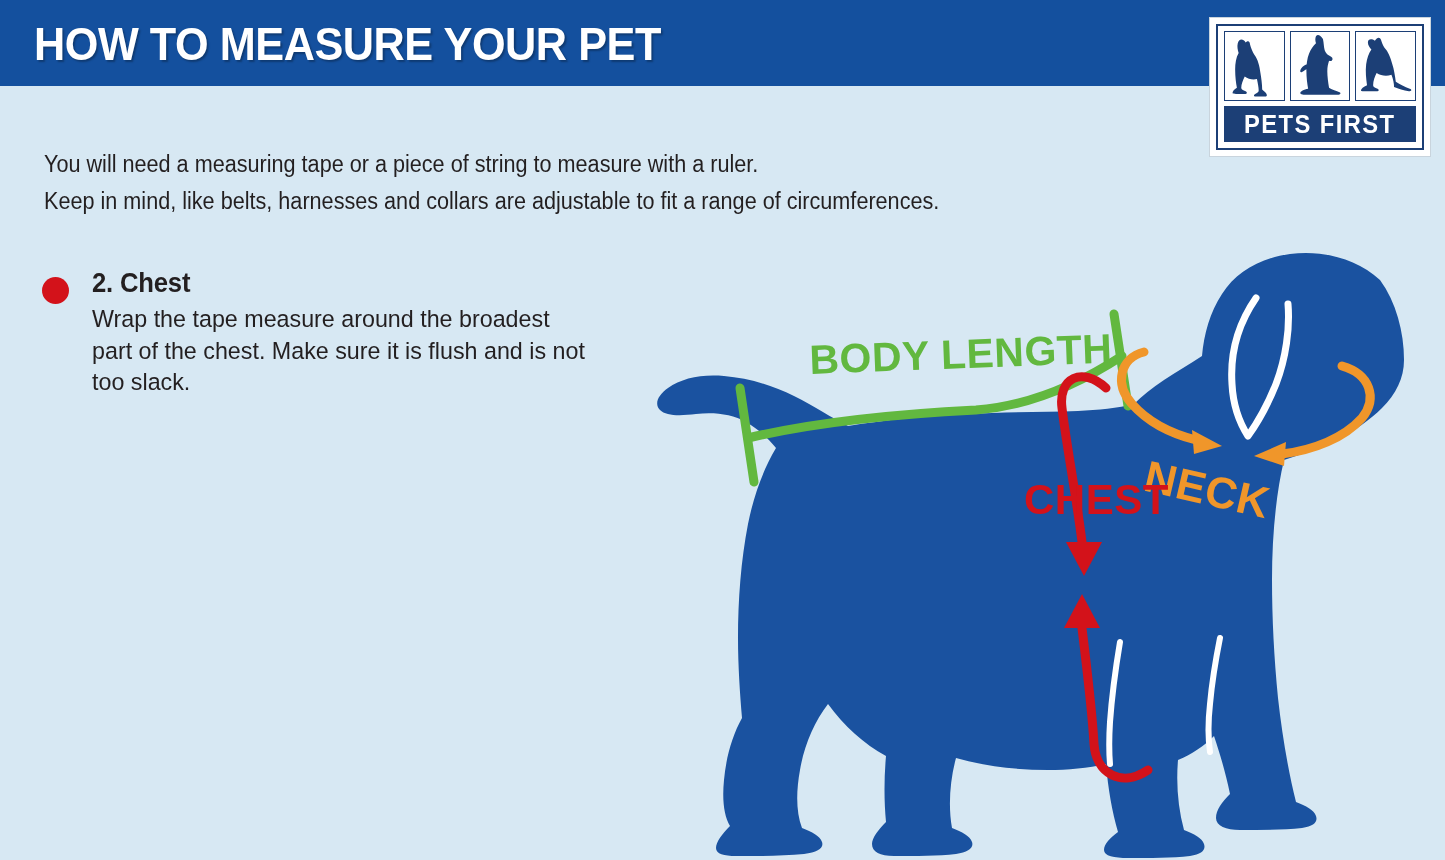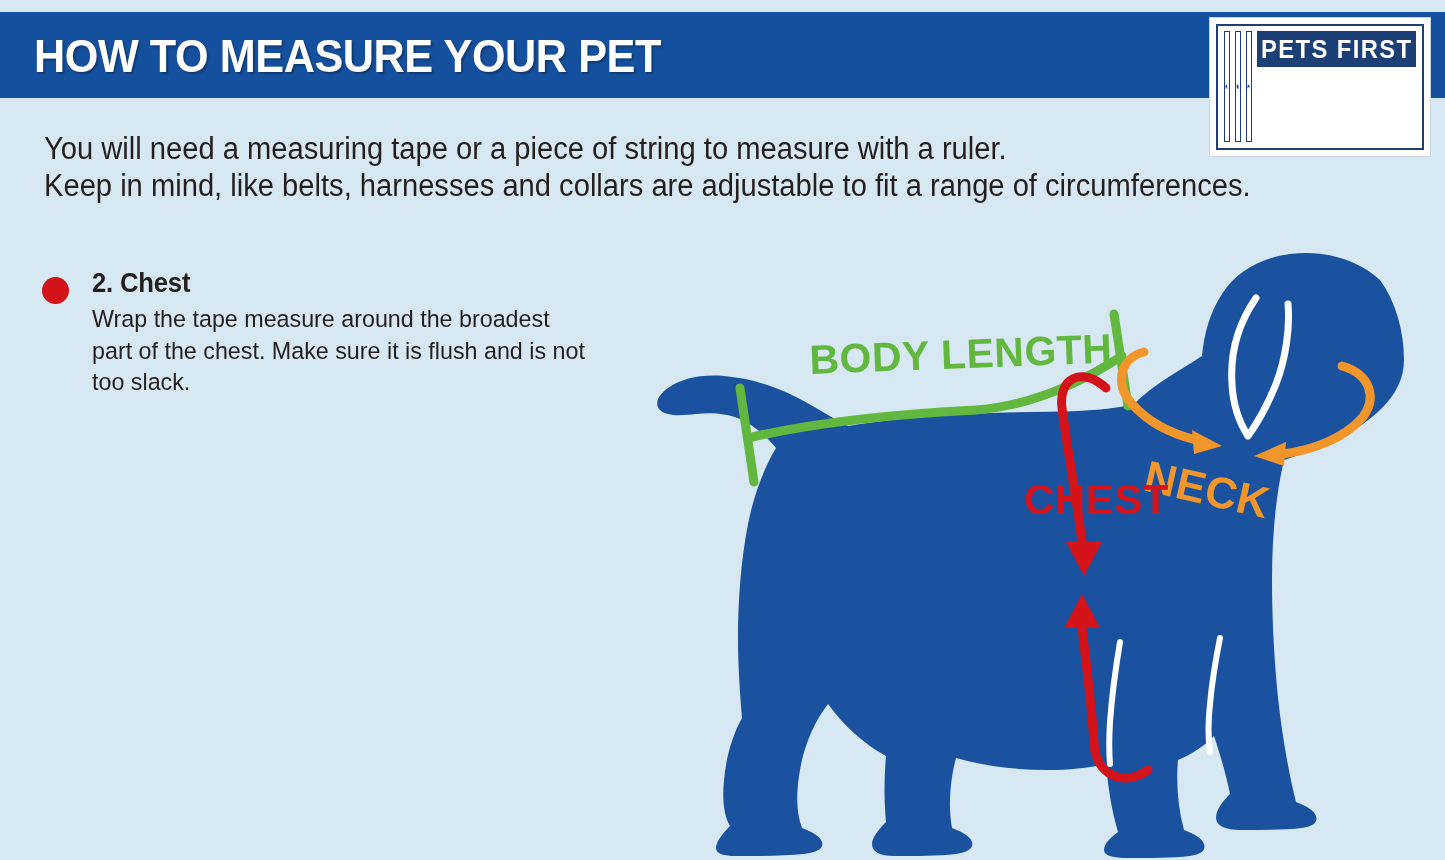--- a/index.html
+++ b/index.html
@@ -10,21 +10,21 @@
     overflow:hidden;
   }
   #page {
     position:relative;
     width:1445px; height:860px;
     background:#d7e8f3;
   }
 
   
   #header-bar {
-    position:absolute; left:0; top:12px;
+    position:absolute; left:0; top:0;
     width:1445px; height:86px;
     background:#14509e;
   }
   #header-bar::after {
     content:""; position:absolute; left:0; bottom:0;
     width:100%; height:3px; background:#0f4establish;
   }
   #page-title {
     position:absolute; left:34px; top:50%;
     transform:translateY(-50%);
@@ -43,21 +43,21 @@
     position:absolute; left:1209px; top:17px;
     width:222px; height:140px;
     background:#ffffff;
     border:1px solid #c9d4dd;
     padding:6px;
   }
   #logo-inner {
     width:100%; height:100%;
     border:2px solid #1c3f76;
     padding:5px 6px 6px 6px;
-    display:flex; gap:5px;
+    display:flex; flex-direction:column; gap:5px;
   }
   #logo-frames {
     flex:1; display:flex; gap:5px;
   }
   .logo-frame {
     flex:1; border:1.5px solid #1c3f76;
     position:relative; overflow:hidden;
     background:#ffffff;
   }
   .logo-frame svg { position:absolute; left:0; top:0; width:100%; height:100%; }
@@ -68,24 +68,24 @@
   #logo-name {
     color:#ffffff;
     font-size:25px;
     font-weight:bold;
     letter-spacing:1.5px;
     transform:scaleX(0.95);
   }
 
   
   #intro {
-    position:absolute; left:44px; top:130px;
+    position:absolute; left:44px; top:146px;
     width:1160px;
     color:#231f20;
-    font-size:31px;
+    font-size:23px;
     line-height:37px;
   }
   #intro div { white-space:nowrap; transform-origin:left top; transform:scaleX(0.94); }
 
   
   #steps { position:absolute; left:42px; top:268px; width:620px; }
   .step { position:relative; margin-bottom:31px; padding-left:50px; }
   .step-bullet {
     position:absolute; left:0; top:9px;
     width:27px; height:27px; border-radius:50%;

